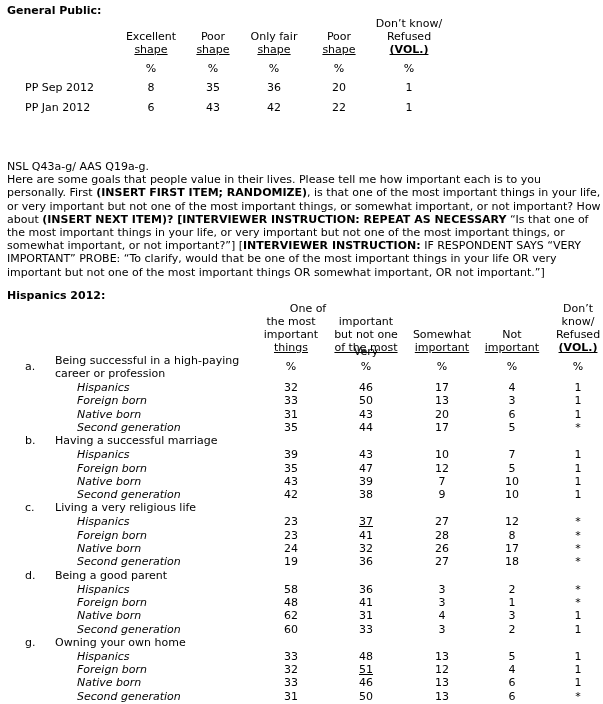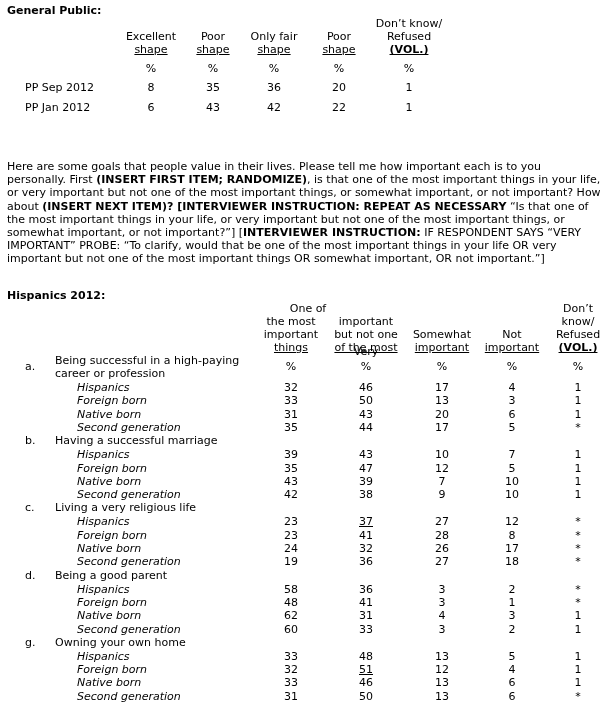--- a/index.html
+++ b/index.html
@@ -51,20 +51,21 @@
       <span style="left:25px;">PP Jan 2012</span>
       <span class="c" style="left:131px;width:40px;">6</span>
       <span class="c" style="left:193px;width:40px;">43</span>
       <span class="c" style="left:254px;width:40px;">42</span>
       <span class="c" style="left:319px;width:40px;">22</span>
       <span class="c" style="left:389px;width:40px;">1</span>
     </div>
   </div>
 
 <div class="q">
+  <div>NSL Q43a-g/ AAS Q19a-g.</div>
   <div><span>Here are some goals that people value in their lives. Please tell me how important each is to you personally. First </span><b>(INSERT FIRST ITEM; RANDOMIZE)</b><span>, is that one of the most important things in your life, or very important but not one of the most important things, or somewhat important, or not important? How about </span><b>(INSERT NEXT ITEM)? [INTERVIEWER INSTRUCTION: REPEAT AS NECESSARY</b><span> “Is that one of the most important things in your life, or very important but not one of the most important things, or somewhat important, or not important?”] [</span><b>INTERVIEWER INSTRUCTION:</b><span> IF RESPONDENT SAYS “VERY IMPORTANT” PROBE: “To clarify, would that be one of the most important things in your life OR very important but not one of the most important things OR somewhat important, OR not important.”]</span></div>
 </div>
 
 <div class="abs b" style="left:7px;top:289px;">Hispanics 2012:</div>
 <div id="h-header">
     <div class="abs c hdr" style="left:258px;width:100px;top:302px;">One of</div>
     <div class="abs c hdr" style="left:241px;width:100px;top:315px;">the most</div>
     <div class="abs c hdr" style="left:241px;width:100px;top:328px;">important</div>
     <div class="abs c hdr u" style="left:241px;width:100px;top:341px;">things</div>
     <div class="abs c hdr" style="left:316px;width:100px;top:302px;margin-top:43px;">Very</div>

